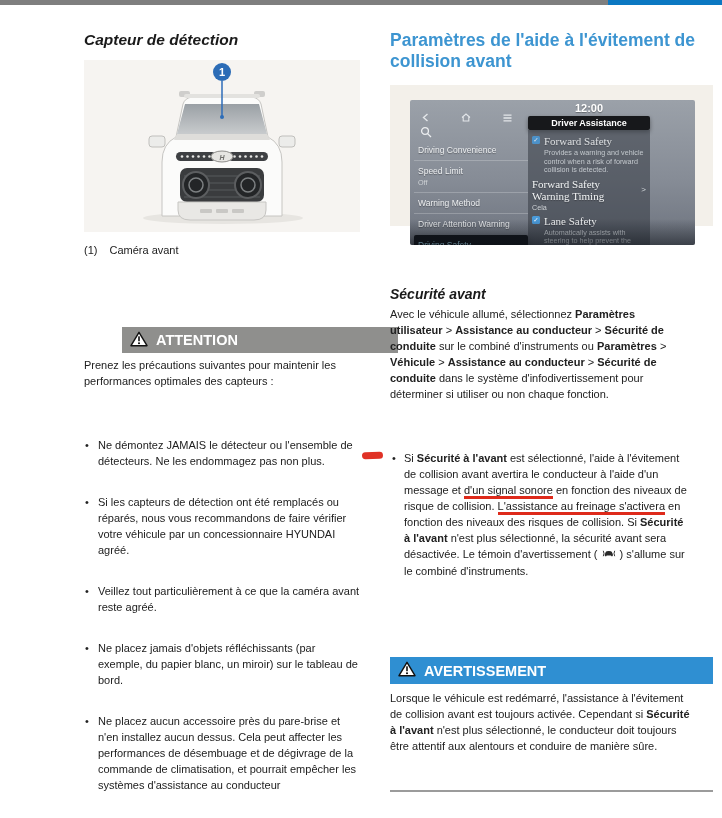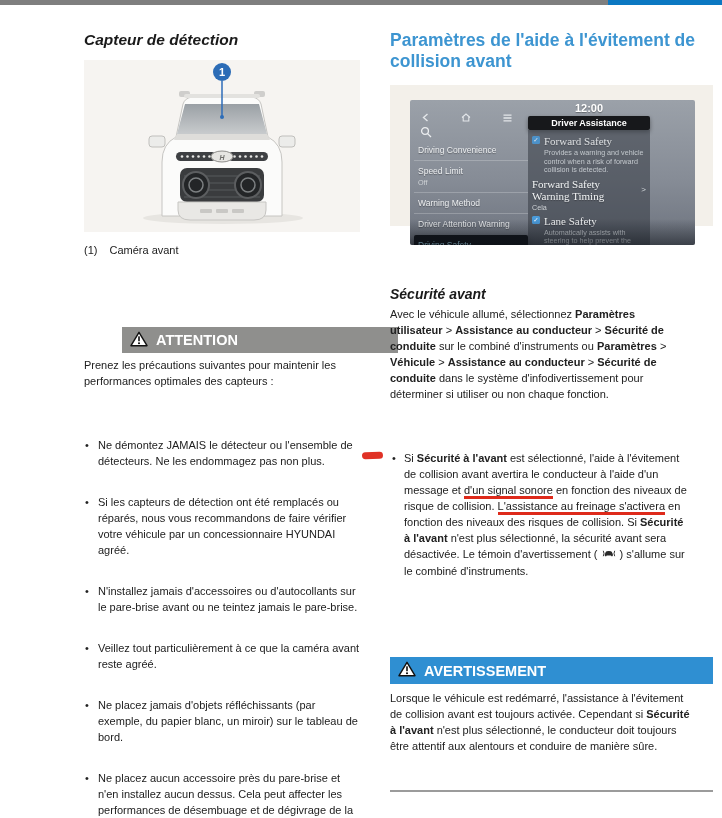--- a/index.html
+++ b/index.html
@@ -160,21 +160,20 @@
           <circle cx="10" cy="13.8" r="1.2" fill="#111111"></circle>
         </svg></span>
     <span>ATTENTION</span>
   </div>
 
   <p class="abs attn-intro body-txt">Prenez les précautions suivantes pour maintenir les performances optimales des capteurs :</p>
 
   <ul class="abs bullets body-txt">
     <li>Ne démontez JAMAIS le détecteur ou l'ensemble de détecteurs. Ne les endommagez pas non plus.</li>
     <li>Si les capteurs de détection ont été remplacés ou réparés, nous vous recommandons de faire vérifier votre véhicule par un concessionnaire HYUNDAI agréé.</li>
-    <li>N'installez jamais d'accessoires ou d'autocollants sur le pare-brise avant ou ne teintez jamais le pare-brise.</li>
     <li>Veillez tout particulièrement à ce que la caméra avant reste agréé.</li>
     <li>Ne placez jamais d'objets réfléchissants (par exemple, du papier blanc, un miroir) sur le tableau de bord.</li>
     <li>Ne placez aucun accessoire près du pare-brise et n'en installez aucun dessus. Cela peut affecter les performances de désembuage et de dégivrage de la commande de climatisation, et pourrait empêcher les systèmes d'assistance au conducteur</li>
   </ul>
 
   <h2 class="abs rc-title">Paramètres de l'aide à l'évitement de collision avant</h2>
 
   <div class="abs screen-frame">
     <div class="screen">
       <div class="s-topnav">

